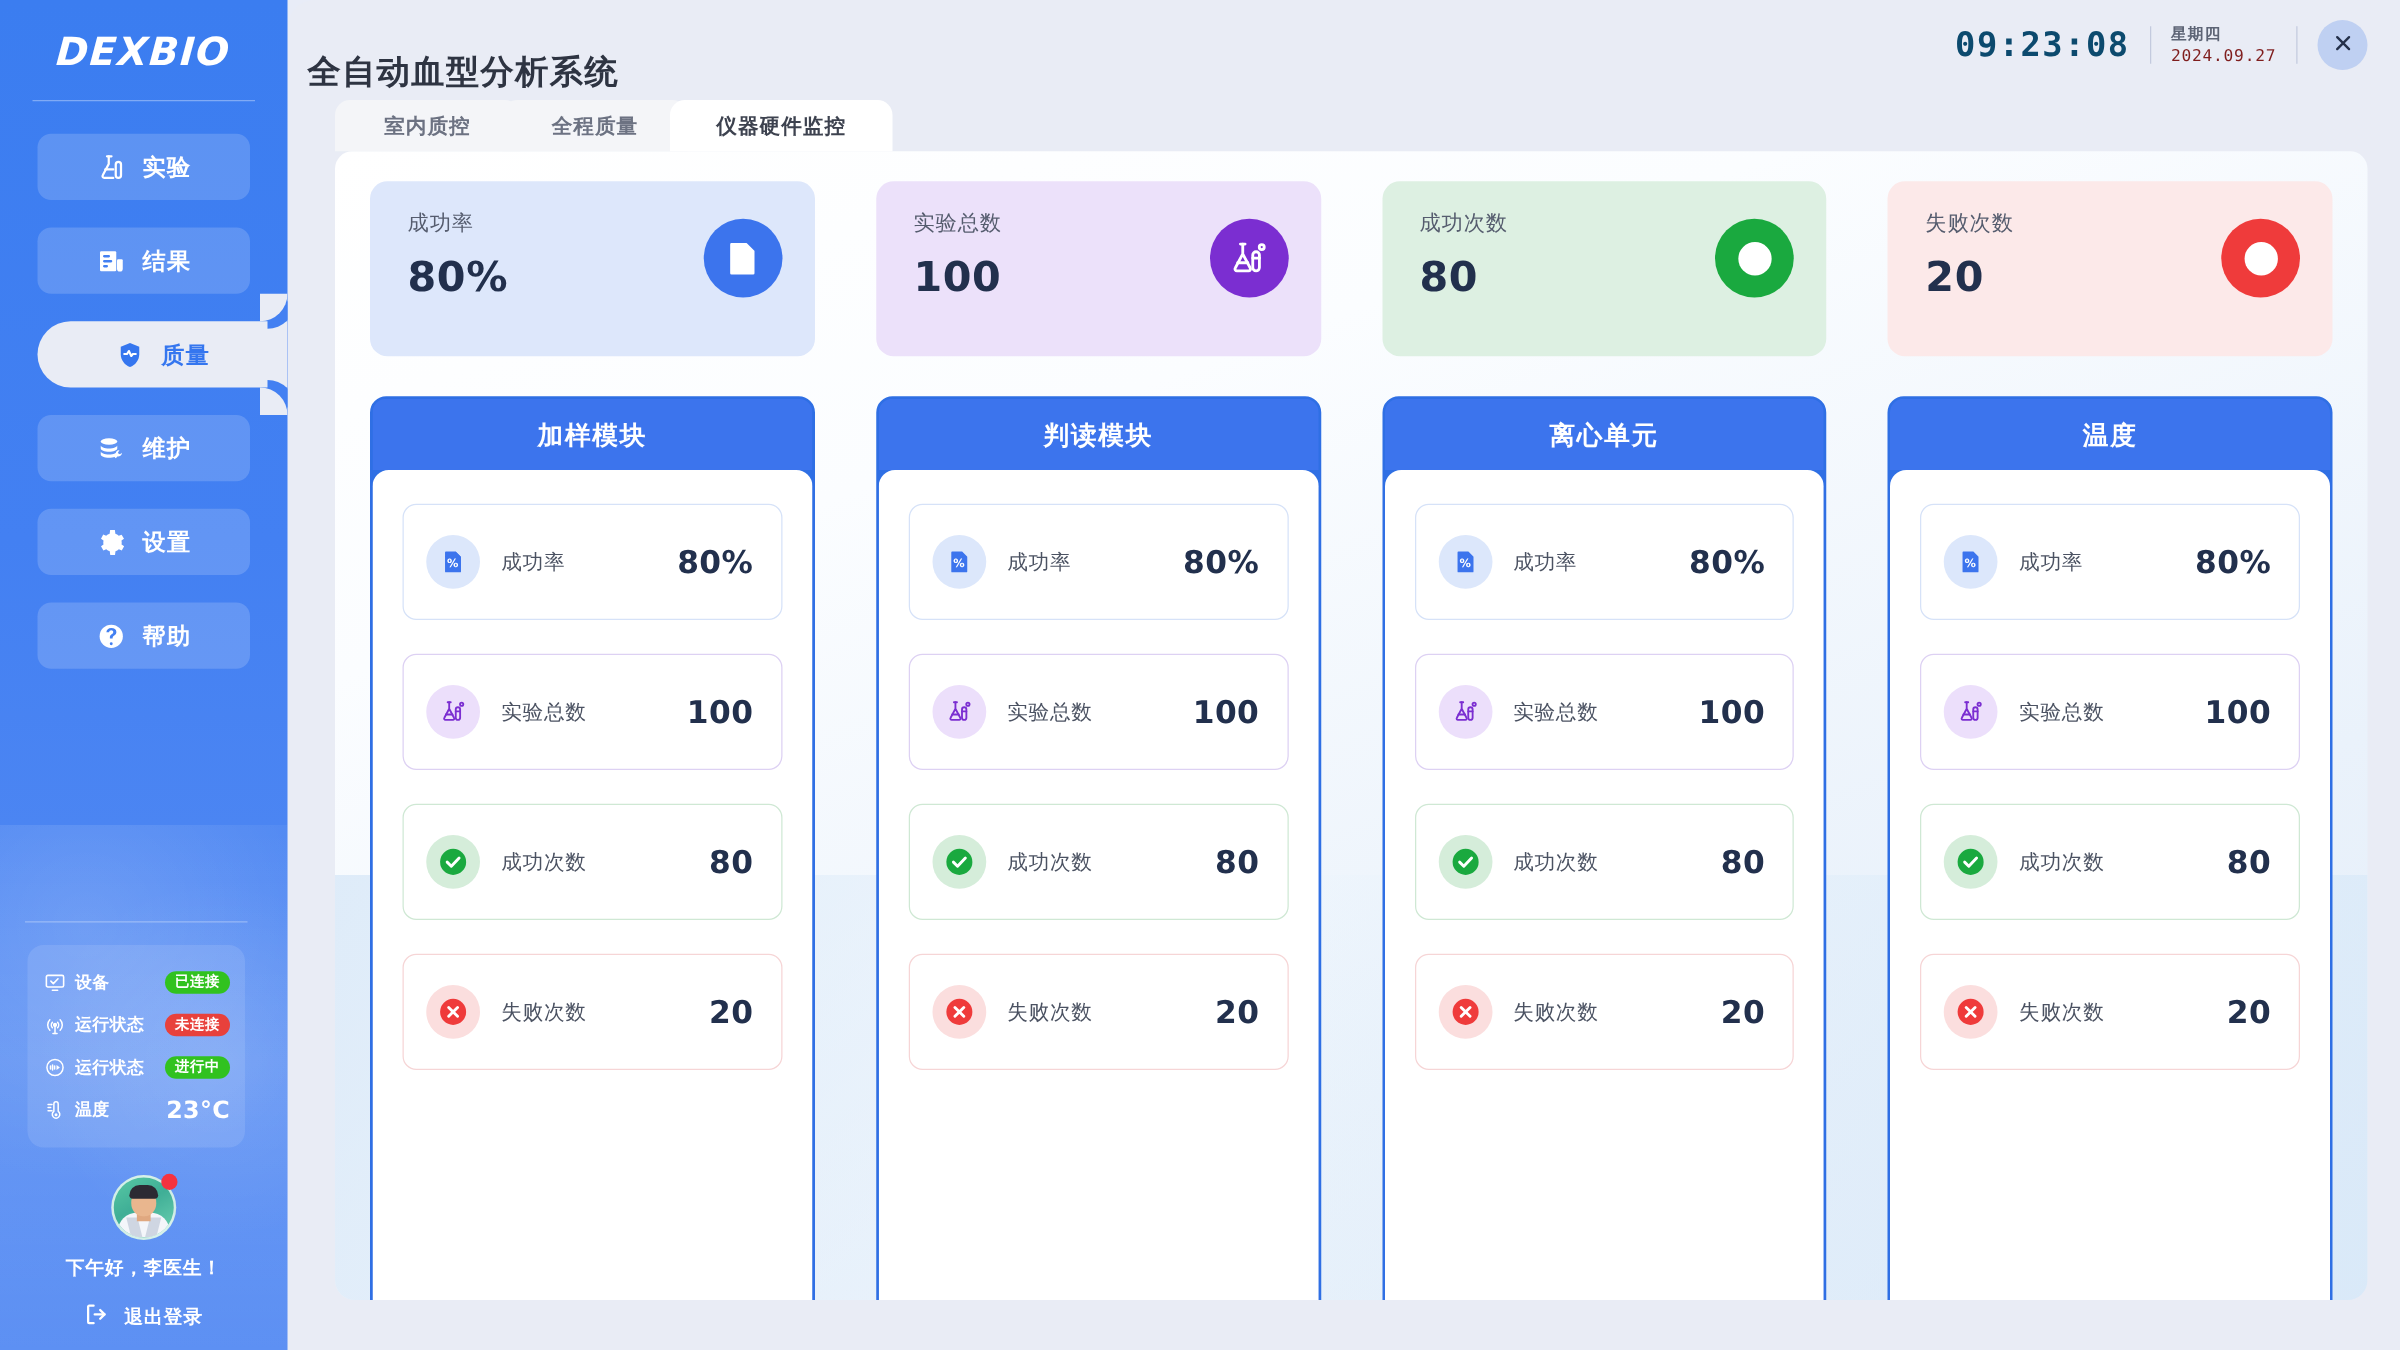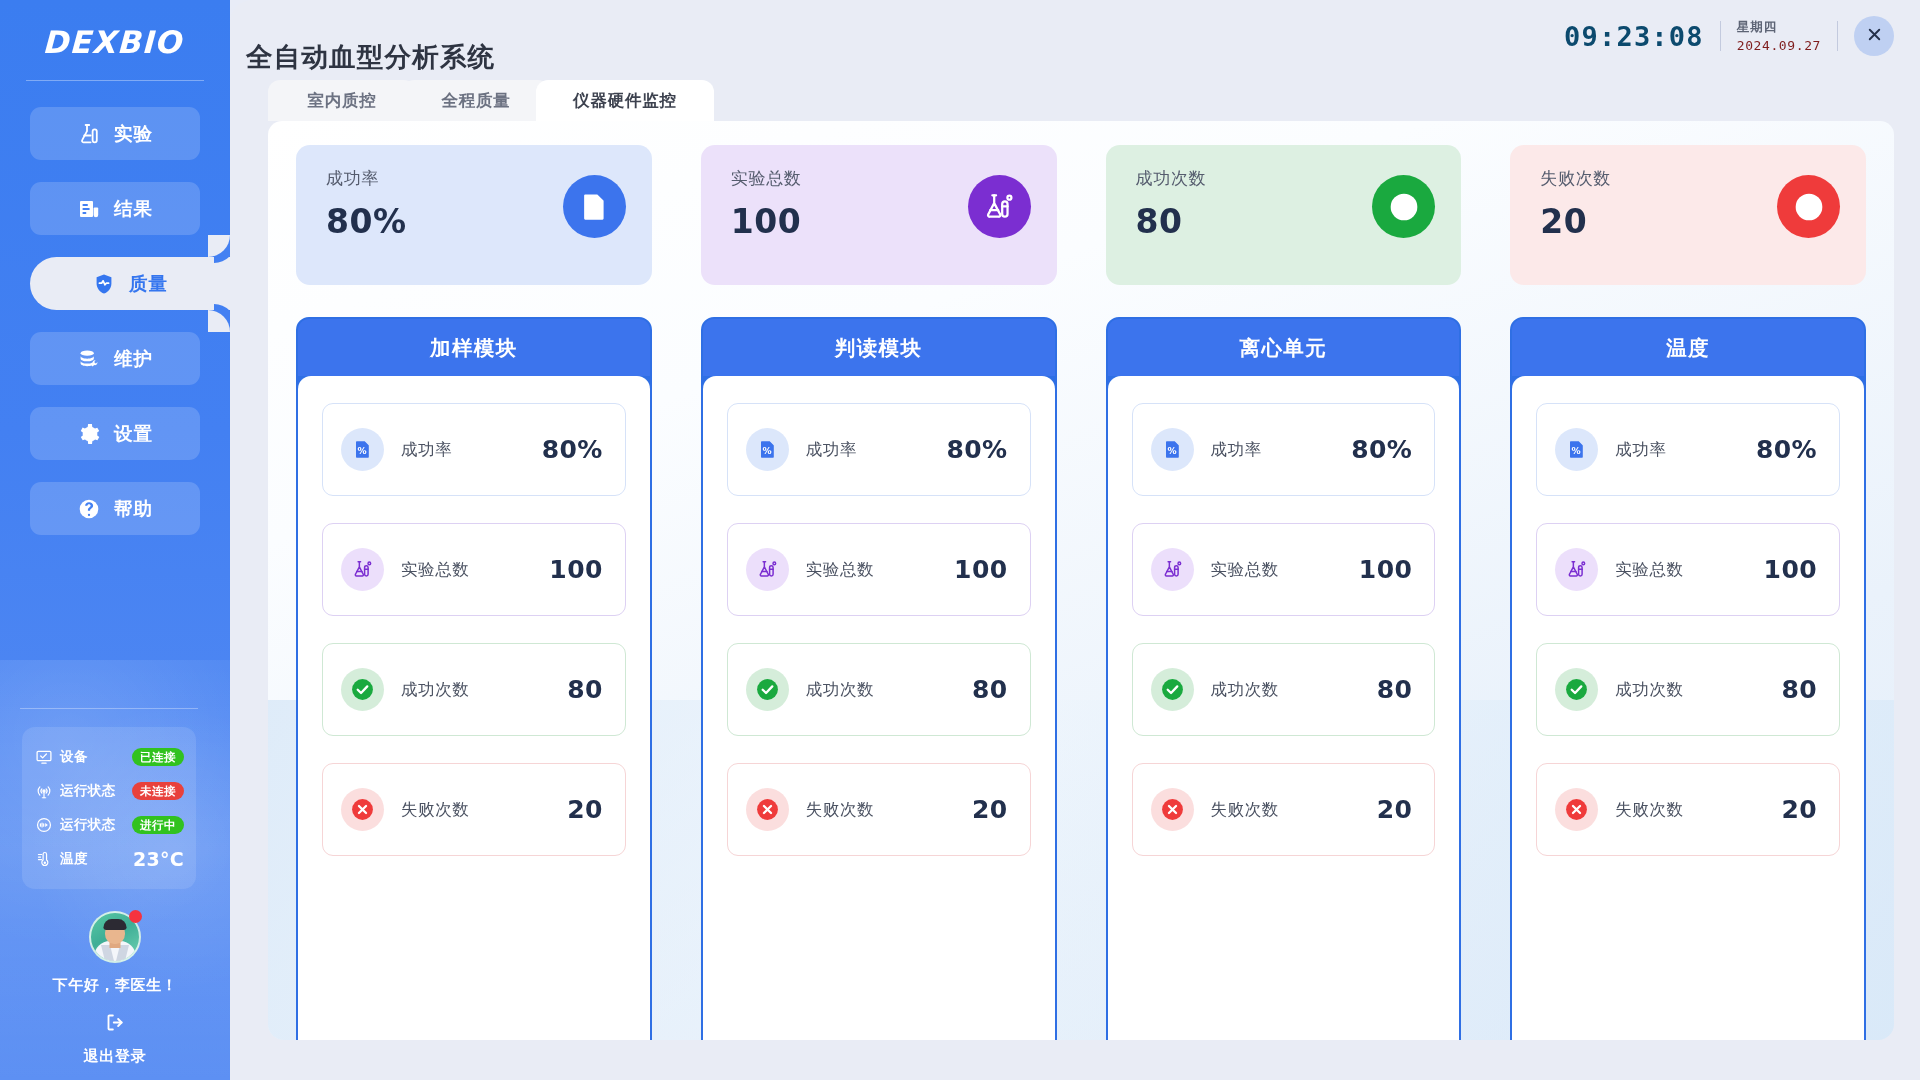--- a/index.html
+++ b/index.html
@@ -214,27 +214,27 @@
     margin-top: 13px;
     color: #ffffff;
     font-size: 15px;
     font-weight: 600;
     letter-spacing: 0.6px;
   }
   .logout {
     margin-top: 17px;
     display: flex;
     align-items: center;
+    justify-content: center;
     gap: 11px;
     color: #ffffff;
     font-size: 15px;
     font-weight: 600;
     letter-spacing: 0.8px;
     cursor: pointer;
-    flex-direction: column;
   }
 
   
   .main {
     position: relative;
     flex: 1;
     height: 1080px;
     background: #e8ecf7;
     padding: 0;
   }

